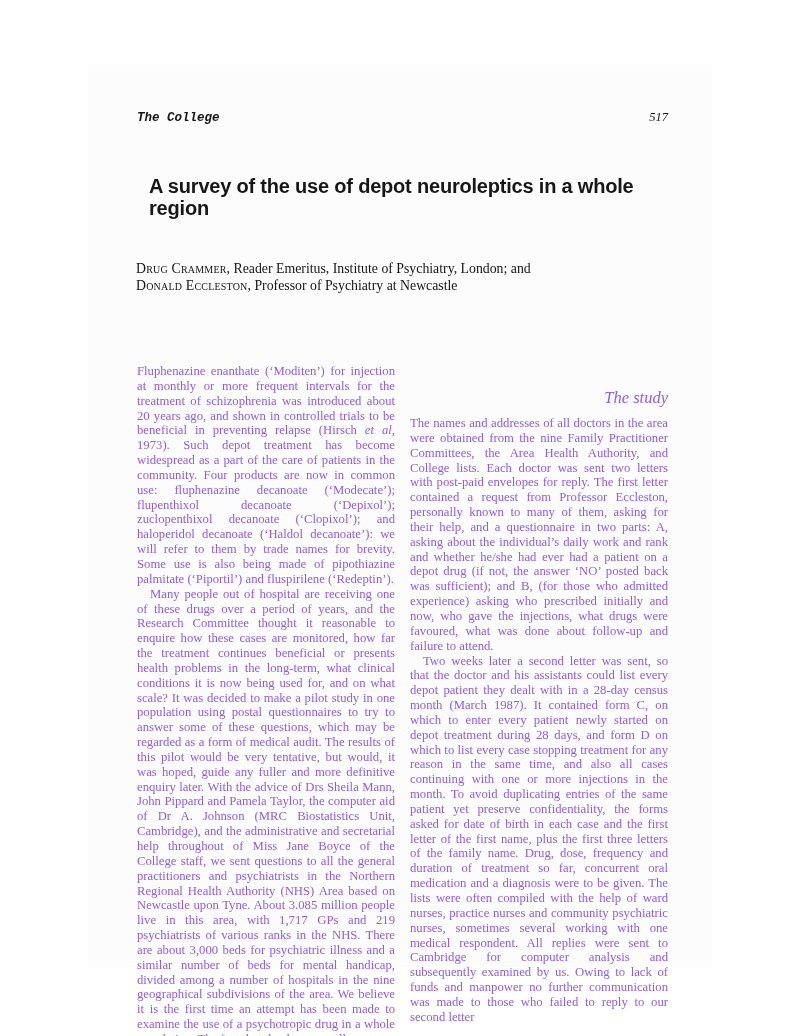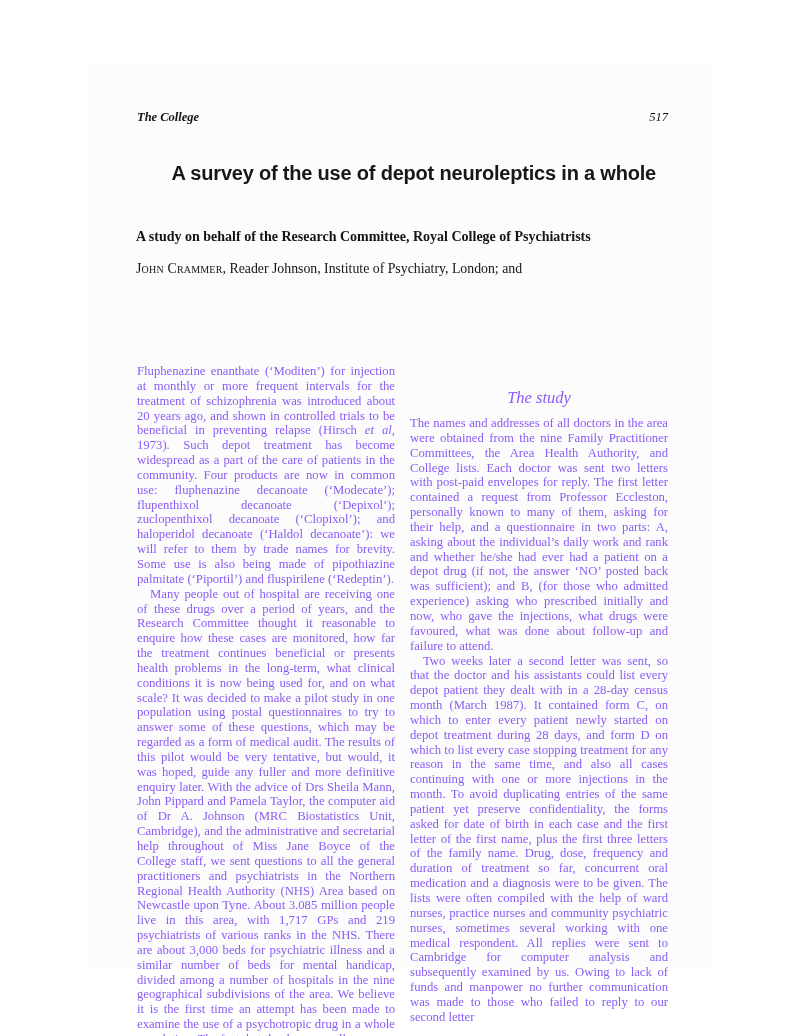--- a/index.html
+++ b/index.html
@@ -26,36 +26,35 @@
   .running-head {
     position: absolute;
     left: 49px;
     right: 44px;
     top: 45px;
     display: flex;
     justify-content: space-between;
     align-items: baseline;
     font-size: 12.5px;
   }
-  .rh-journal { font-weight: bold; font-style: italic; }
+  .rh-journal { font-weight: bold; font-style: italic; font-family: Liberation Mono, monospace; }
   .rh-page { font-weight: normal; font-style: italic; }
 
   .title {
     position: absolute;
     left: 48px;
     top: 98px;
-    margin: 0;
+    margin: 13px;
     width: 520px;
     font-family: "Liberation Sans", sans-serif;
     font-weight: 700;
     font-size: 20px;
     line-height: 21.5px;
     letter-spacing: -0.2px;
     color: #171717;
-    text-align: right;
   }
   .title .tline { display: block; }
 
   .subtitle {
     position: absolute;
     left: 48px;
     top: 164px;
     margin: 0;
     width: 531px;
     font-family: "Liberation Serif", serif;
@@ -93,42 +92,43 @@
   .col p { margin: 0; }
   .col p.indent { text-indent: 13px; }
   .col em { font-style: italic; }
 
   .section-heading {
     font-style: italic;
     font-weight: normal;
     font-size: 16.5px;
     line-height: 18px;
     margin: 25px 0 9px 0;
-    text-align: center;
+    text-align: right;
   }
 </style>
 </head>
 <body>
 
 <div class="canvas">
   <div class="sheet">
 
     <div class="running-head">
       <span class="rh-journal">The College</span>
       <span class="rh-page">517</span>
     </div>
 
     <h1 class="title">
       <span class="tline">A survey of the use of depot neuroleptics in a whole</span>
+      <span class="tline">region</span>
     </h1>
 
-    <h2 class="subtitle">A study on behalf of the Research Committee, Royal College of Psychiatrists</h2>
 
     <div class="byline">
-      <div><span class="sc">John Crammer</span><span>, Reader Johnson, Institute of Psychiatry, London; and</span></div>
+      <div><span class="sc">Drug Crammer</span><span>, Reader Emeritus, Institute of Psychiatry, London; and</span></div>
+      <div><span class="sc">Donald Eccleston</span><span>, Professor of Psychiatry at Newcastle</span></div>
     </div>
 
     <div class="columns">
       <div class="col">
           <p><span>Fluphenazine enanthate (‘Moditen’) for injection at monthly or more frequent intervals for the treatment of schizophrenia was introduced about 20 years ago, and shown in controlled trials to be beneficial in preventing relapse (Hirsch </span><em>et al</em><span>, 1973). Such depot treatment has become widespread as a part of the care of patients in the community. Four products are now in common use: fluphenazine decanoate (‘Modecate’); flupenthixol decanoate (‘Depixol’); zuclopenthixol decanoate (‘Clopixol’); and haloperidol decanoate (‘Haldol decanoate’): we will refer to them by trade names for brevity. Some use is also being made of pipothiazine palmitate (‘Piportil’) and fluspirilene (‘Redeptin’).</span></p>
           <p class="indent"><span>Many people out of hospital are receiving one of these drugs over a period of years, and the Research Committee thought it reasonable to enquire how these cases are monitored, how far the treatment continues beneficial or presents health problems in the long-term, what clinical conditions it is now being used for, and on what scale? It was decided to make a pilot study in one population using postal questionnaires to try to answer some of these questions, which may be regarded as a form of medical audit. The results of this pilot would be very tentative, but would, it was hoped, guide any fuller and more definitive enquiry later. With the advice of Drs Sheila Mann, John Pippard and Pamela Taylor, the computer aid of Dr A. Johnson (MRC Biostatistics Unit, Cambridge), and the administrative and secretarial help throughout of Miss Jane Boyce of the College staff, we sent questions to all the general practitioners and psychiatrists in the Northern Regional Health Authority (NHS) Area based on Newcastle upon Tyne. About 3.085 million people live in this area, with 1,717 GPs and 219 psychiatrists of various ranks in the NHS. There are about 3,000 beds for psychiatric illness and a similar number of beds for mental handicap, divided among a number of hospitals in the nine geographical subdivisions of the area. We believe it is the first time an attempt has been made to examine the use of a psychotropic drug in a whole population. The fact that the drugs are all on</span></p>
         </div>
       <div class="col">
           <h3 class="section-heading">The study</h3>
           <p><span>The names and addresses of all doctors in the area were obtained from the nine Family Practitioner Committees, the Area Health Authority, and College lists. Each doctor was sent two letters with post-paid envelopes for reply. The first letter contained a request from Professor Eccleston, personally known to many of them, asking for their help, and a questionnaire in two parts: A, asking about the individual’s daily work and rank and whether he/she had ever had a patient on a depot drug (if not, the answer ‘NO’ posted back was sufficient); and B, (for those who admitted experience) asking who prescribed initially and now, who gave the injections, what drugs were favoured, what was done about follow-up and failure to attend.</span></p>

